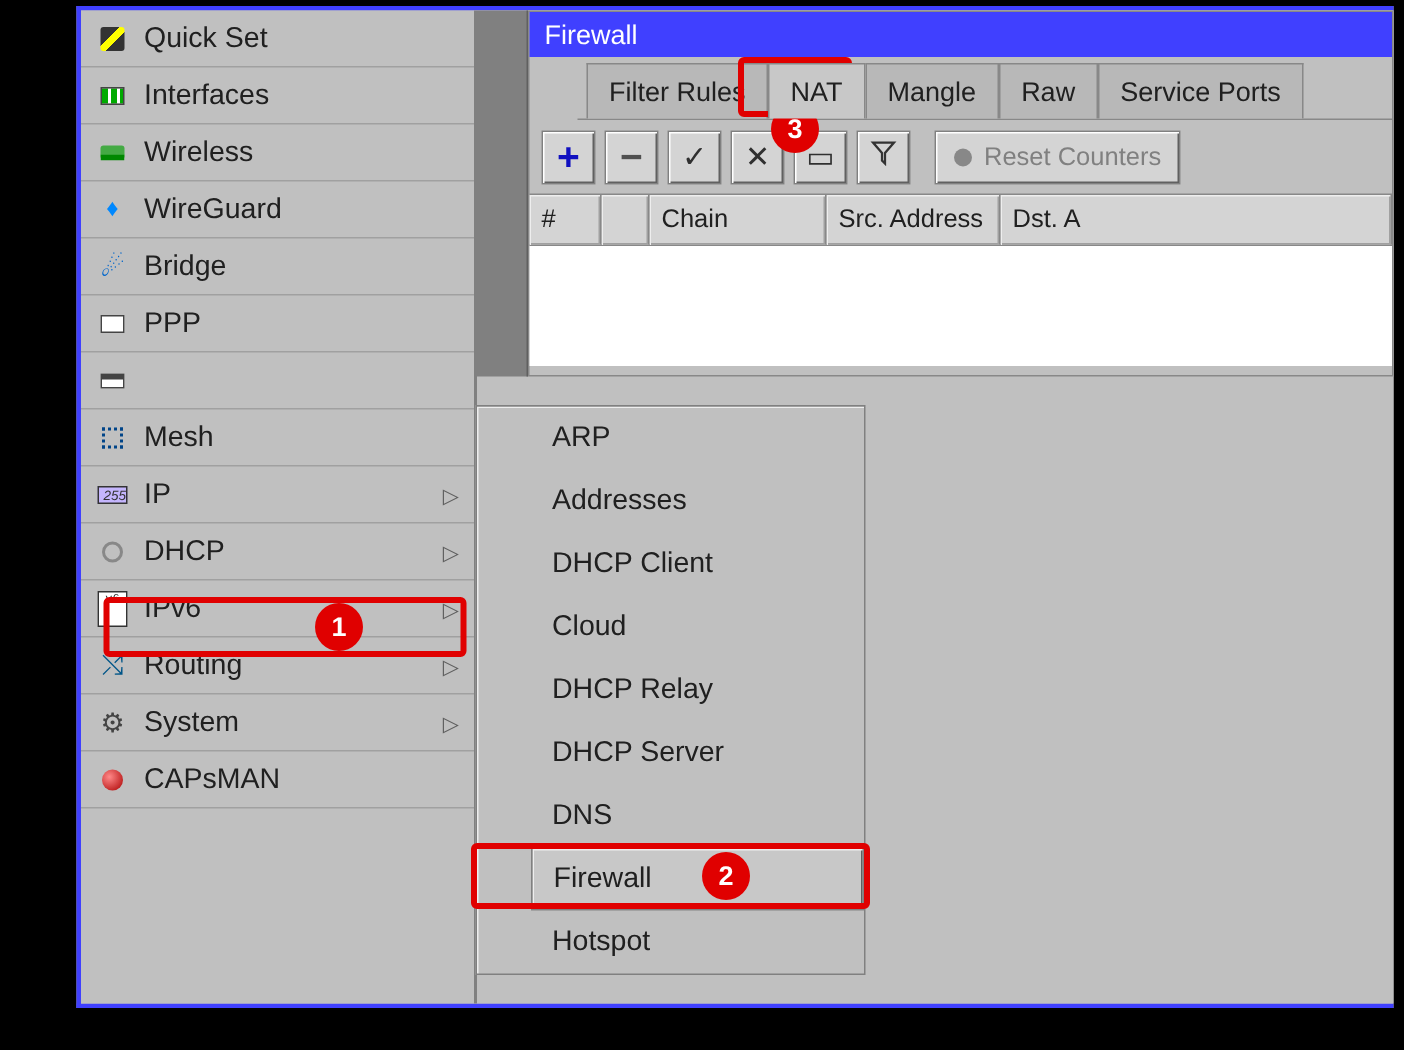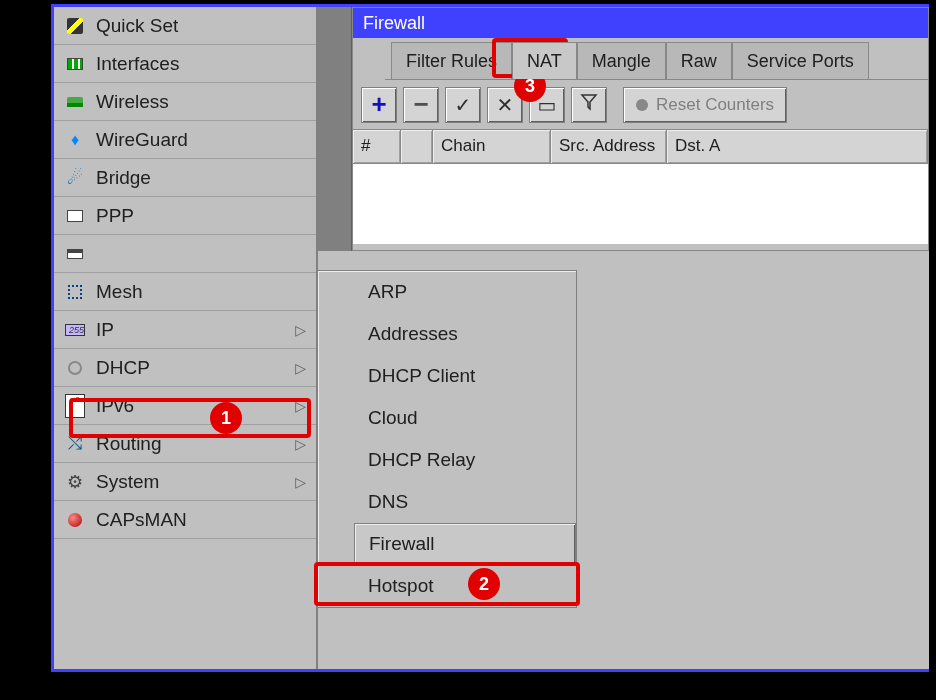--- a/index.html
+++ b/index.html
@@ -386,20 +386,21 @@
     </div>
   </div>
 </div>
 
 <div class="submenu">
   <div class="submenu-item">ARP</div>
   <div class="submenu-item">Addresses</div>
   <div class="submenu-item">DHCP Client</div>
   <div class="submenu-item">Cloud</div>
   <div class="submenu-item">DHCP Relay</div>
+  <div class="submenu-item">DHCP Server</div>
   <div class="submenu-item">DNS</div>
   <div class="submenu-item selected">Firewall</div>
   <div class="submenu-item">Hotspot</div>
 </div>
 
 <div class="callout-box" style="left:69px; top:398px; width:242px; height:40px;"></div>
 <div class="callout-num" style="left:210px; top:402px;">1</div>
 
 <div class="callout-box" style="left:314px; top:562px; width:266px; height:44px;"></div>
 <div class="callout-num" style="left:468px; top:568px;">2</div>

